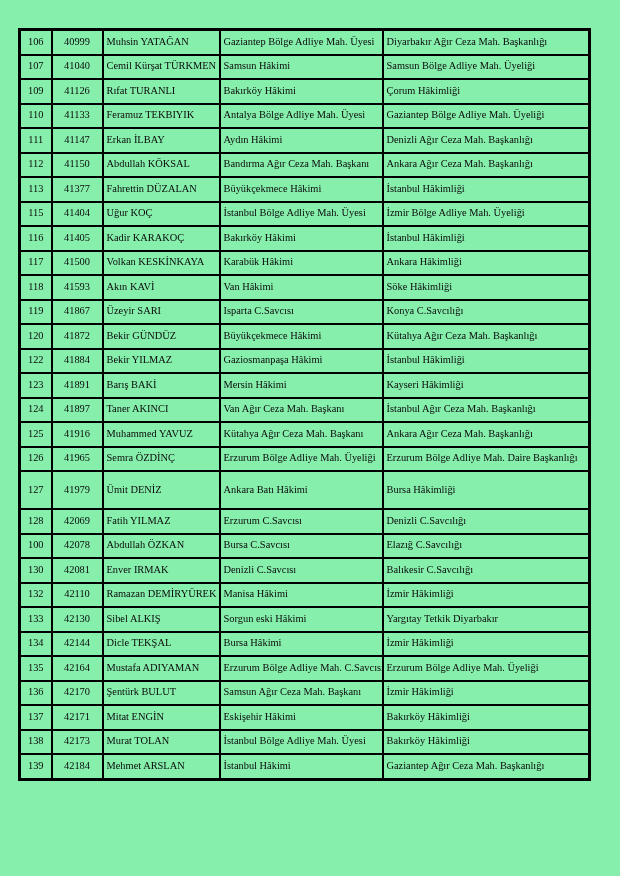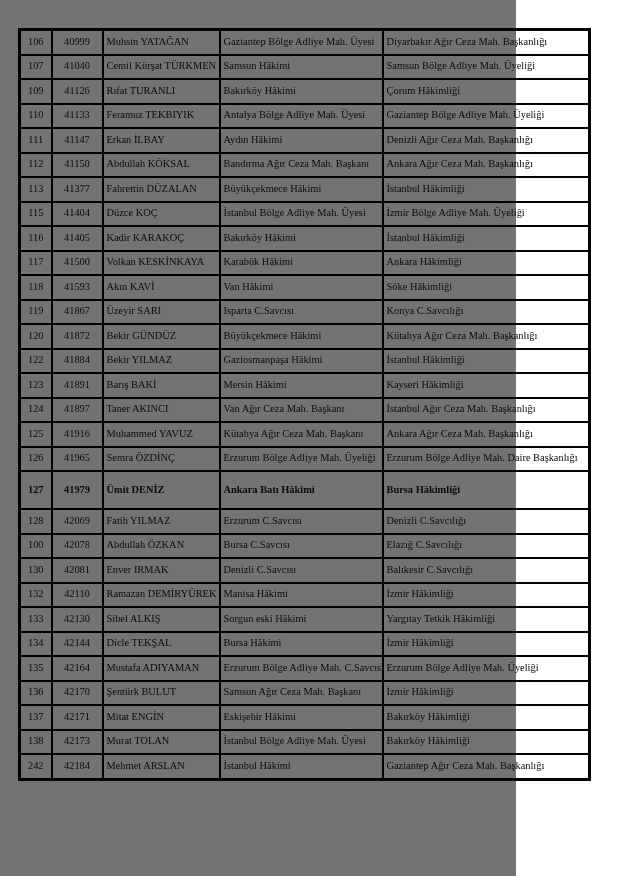--- a/index.html
+++ b/index.html
@@ -3,22 +3,22 @@
 <meta charset="utf-8">
 <style>
   html,body{margin:0;padding:0;}
   body{
     width:620px;height:876px;
     background:#ffffff;
     font-family:"Liberation Serif", serif;
   }
   .page{
     position:relative;
-    width:516px;height:876px;
-    background:#737373;
+    width:620px;height:876px;
+    background:#86efac;
     color:#0a0a0a;
   }
   table.assignments{
     position:absolute;
     left:18px;top:28px;
     width:570px;
     border-collapse:collapse;
     table-layout:fixed;
     border:3px solid #000;
   }
@@ -32,21 +32,20 @@
     white-space:nowrap;
     overflow:hidden;
     color:#0a0a0a;
   }
   table.assignments td.c{
     text-align:center;
     padding:0 1px;
   }
   table.assignments tr.tall td{
     height:36px;
-    font-weight:bold;
   }
 </style>
 </head>
 <body>
 
 <div class="page">
   <table class="assignments">
     <colgroup>
         <col style="width: 32px;">
         <col style="width: 51px;">
@@ -100,21 +99,21 @@
         <tr>
           <td class="c">113</td>
           <td class="c">41377</td>
           <td>Fahrettin DÜZALAN</td>
           <td>Büyükçekmece Hâkimi</td>
           <td>İstanbul Hâkimliği</td>
         </tr>
         <tr>
           <td class="c">115</td>
           <td class="c">41404</td>
-          <td>Düzce KOÇ</td>
+          <td>Uğur KOÇ</td>
           <td>İstanbul Bölge Adliye Mah. Üyesi</td>
           <td>İzmir Bölge Adliye Mah. Üyeliği</td>
         </tr>
         <tr>
           <td class="c">116</td>
           <td class="c">41405</td>
           <td>Kadir KARAKOÇ</td>
           <td>Bakırköy Hâkimi</td>
           <td>İstanbul Hâkimliği</td>
         </tr>
@@ -214,21 +213,21 @@
           <td class="c">42110</td>
           <td>Ramazan DEMİRYÜREK</td>
           <td>Manisa Hâkimi</td>
           <td>İzmir Hâkimliği</td>
         </tr>
         <tr>
           <td class="c">133</td>
           <td class="c">42130</td>
           <td>Sibel ALKIŞ</td>
           <td>Sorgun eski Hâkimi</td>
-          <td>Yargıtay Tetkik Hâkimliği</td>
+          <td>Yargıtay Tetkik Diyarbakır</td>
         </tr>
         <tr>
           <td class="c">134</td>
           <td class="c">42144</td>
           <td>Dicle TEKŞAL</td>
           <td>Bursa Hâkimi</td>
           <td>İzmir Hâkimliği</td>
         </tr>
         <tr>
           <td class="c">135</td>
@@ -252,21 +251,21 @@
           <td>Bakırköy Hâkimliği</td>
         </tr>
         <tr>
           <td class="c">138</td>
           <td class="c">42173</td>
           <td>Murat TOLAN</td>
           <td>İstanbul Bölge Adliye Mah. Üyesi</td>
           <td>Bakırköy Hâkimliği</td>
         </tr>
         <tr>
-          <td class="c">242</td>
+          <td class="c">139</td>
           <td class="c">42184</td>
           <td>Mehmet ARSLAN</td>
           <td>İstanbul Hâkimi</td>
           <td>Gaziantep Ağır Ceza Mah. Başkanlığı</td>
         </tr>
       </tbody>
   </table>
 </div>
 
 </body></html>

